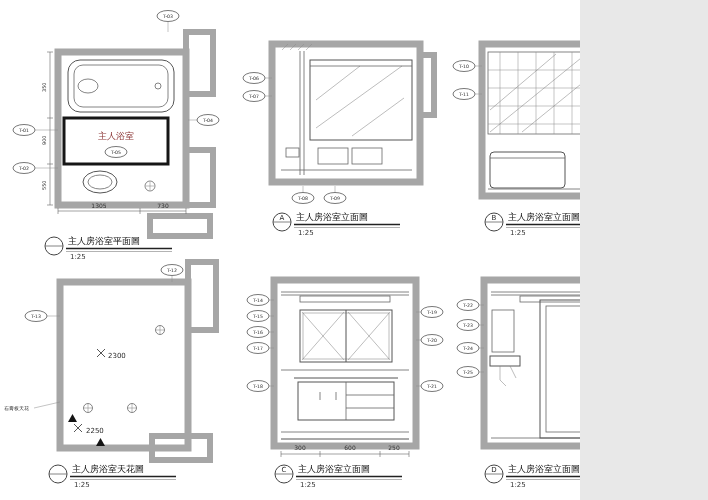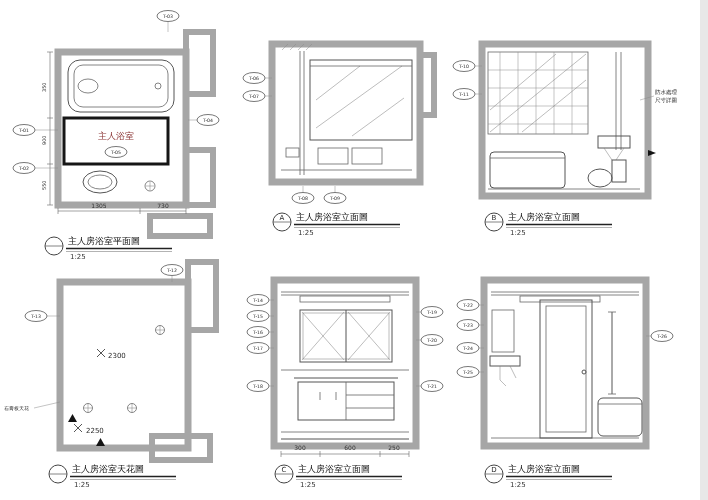--- a/index.html
+++ b/index.html
@@ -1,16 +1,16 @@
 <!DOCTYPE html>
 <html><head>
 <meta charset="utf-8">
 <style>
   html,body{margin:0;padding:0;background:#e8e8e8;}
-  .canvas{position:relative;width:700px;height:500px;background:#ffffff;overflow:hidden;
+  .canvas{position:relative;width:580px;height:500px;background:#ffffff;overflow:hidden;
           font-family:"DejaVu Sans",sans-serif;}
   svg{display:block;}
   
   .wall   {fill:none;stroke:#a6a6a6;stroke-width:7;}
   .wall6  {fill:none;stroke:#a6a6a6;stroke-width:6;}
   .thin   {fill:none;stroke:#555;stroke-width:1;}
   .thin8  {fill:none;stroke:#666;stroke-width:0.8;}
   .thin5  {fill:none;stroke:#7a7a7a;stroke-width:0.5;}
   .dark   {fill:none;stroke:#161616;stroke-width:3;}
   .dim    {fill:none;stroke:#666;stroke-width:0.6;}

